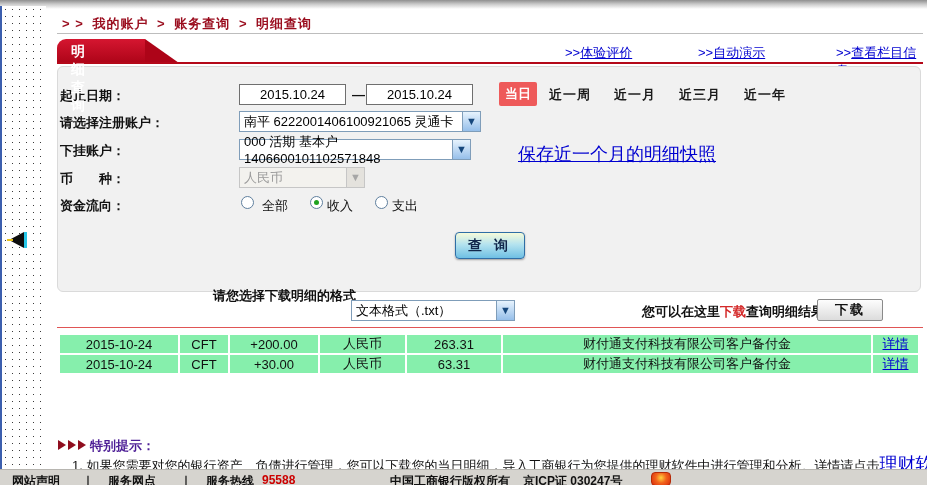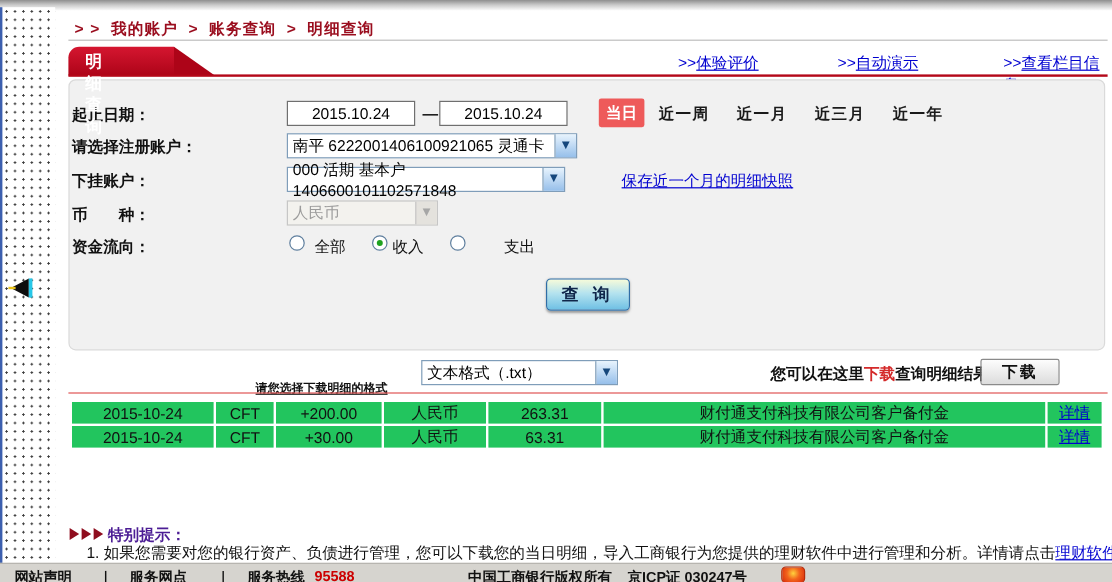--- a/index.html
+++ b/index.html
@@ -54,44 +54,44 @@
   .qr { position:absolute; font-size:13px; font-weight:bold; color:#1a1a1a; cursor:pointer; letter-spacing:1px; }
 
   .combo { position:absolute; height:21px; background:#fff; border:1px solid #7f9db9; font-size:13px; color:#000;
     display:flex; align-items:center; padding-left:4px; cursor:pointer; }
   .combo .arrow { position:absolute; right:0; top:0; width:18px; height:19px;
     background:linear-gradient(180deg,#e7f3fd 0%,#96bfea 100%); border-left:1px solid #7f9db9;
     color:#16477c; font-size:11px; text-align:center; line-height:19px; }
   .combo.disabled { background:#f3f2ee; color:#9b9b9b; border-color:#c6c6c6; cursor:default; }
   .combo.disabled .arrow { background:#e4e2dd; color:#a6a6a6; border-left:1px solid #c6c6c6; }
 
-  .link { color:#0000d0; text-decoration:underline; cursor:pointer; font-size:13px; }
+  .link { color:#0000d0; text-decoration:underline; cursor:pointer; font-size:18px; }
 
   .radio { position:absolute; width:13px; height:13px; border:1px solid #5f7f9e; border-radius:50%; background:#fff; cursor:pointer; }
   .radio.checked::after { content:""; position:absolute; left:3px; top:3px; width:5px; height:5px; border-radius:50%; background:#1fa21f; }
   .radio-lbl { position:absolute; font-size:13px; color:#111; }
 
   .query-btn { position:absolute; left:455px; top:232px; width:70px; height:27px;
     background:linear-gradient(180deg,#f6fbda 0%,#b5e3ef 45%,#6fc0e4 100%);
     border:1px solid #2f6ea6; border-radius:4px; font-size:14px; font-weight:bold; color:#10264a;
     letter-spacing:4px; cursor:pointer; box-shadow:0 1px 2px rgba(0,0,0,.35); }
 
   
-  .dl-label { position:absolute; left:213px; top:317px; font-size:10px; font-weight:bold; color:#111;text-decoration:underline; }
+  .dl-label { position:absolute; left:213px; top:287px; font-size:13px; font-weight:bold; color:#111; }
   .dl-hint { position:absolute; left:642px; top:303px; font-size:13px; font-weight:bold; color:#111; }
   .dl-hint .red { color:#d42a2a; }
   .dl-btn { position:absolute; left:817px; top:299px; width:66px; height:22px;
     background:linear-gradient(180deg,#fdfdfd,#dcdcdc); border:1px solid #8a8a8a; border-radius:2px;
     font-size:13px; font-weight:bold; color:#111; cursor:pointer; letter-spacing:2px; }
   .hr-pink { position:absolute; left:57px; top:327px; width:866px; height:1px; background:#e05555; }
 
   
   table.grid { position:absolute; left:58px; top:333px; width:862px; border-collapse:separate; border-spacing:2px 2px; table-layout:fixed; }
   table.grid th { background:#e2e2e2; font-size:13px; font-weight:bold; color:#111; height:17px; text-align:center; }
-  table.grid td { background:#22c55e; font-size:13px; color:#111; height:18px; text-align:center; font-family:"Liberation Sans",sans-serif; }
+  table.grid td { background:#86efac; font-size:13px; color:#111; height:18px; text-align:center; font-family:"Liberation Sans",sans-serif; }
   td.amt { color:#cc0000; }
   td .link { font-size:13px; }
 
   
   .notice-arrows { position:absolute; left:58px; top:440px; display:flex; gap:2px; }
   .notice-arrows i { width:0; height:0; border-top:5px solid transparent; border-bottom:5px solid transparent; border-left:8px solid #8f0d1e; }
   .notice-title { position:absolute; left:90px; top:437px; font-size:13px; font-weight:bold; color:#4c1d95; }
   .notice-line { position:absolute; left:72px; top:452px; width:860px; font-size:13px; color:#111; white-space:nowrap; overflow:hidden; }
 
   
@@ -167,21 +167,21 @@
     <span>人民币</span>
     <span class="arrow">▼</span>
   </div>
 
   <div class="frm-label" style="top:197px;">资金流向：</div>
   <div class="radio" style="left:241px; top:196px;"></div>
   <div class="radio-lbl" style="left:262px; top:197px;">全部</div>
   <div class="radio checked" style="left:310px; top:196px;"></div>
   <div class="radio-lbl" style="left:327px; top:197px;">收入</div>
   <div class="radio" style="left:375px; top:196px;"></div>
-  <div class="radio-lbl" style="left:392px; top:197px;margin-left:28px;">支出</div>
+  <div class="radio-lbl" style="left:392px; top:197px;">支出</div>
 
   <button class="query-btn">查 询</button>
 
   <div class="dl-label">请您选择下载明细的格式</div>
   <div class="combo" style="left:351px; top:300px; width:164px; background:#fff;">
     <span>文本格式（.txt）</span>
     <span class="arrow">▼</span>
   </div>
   <div class="dl-hint">
     <span>您可以在这里</span><span class="red">下载</span><span>查询明细结果</span>

